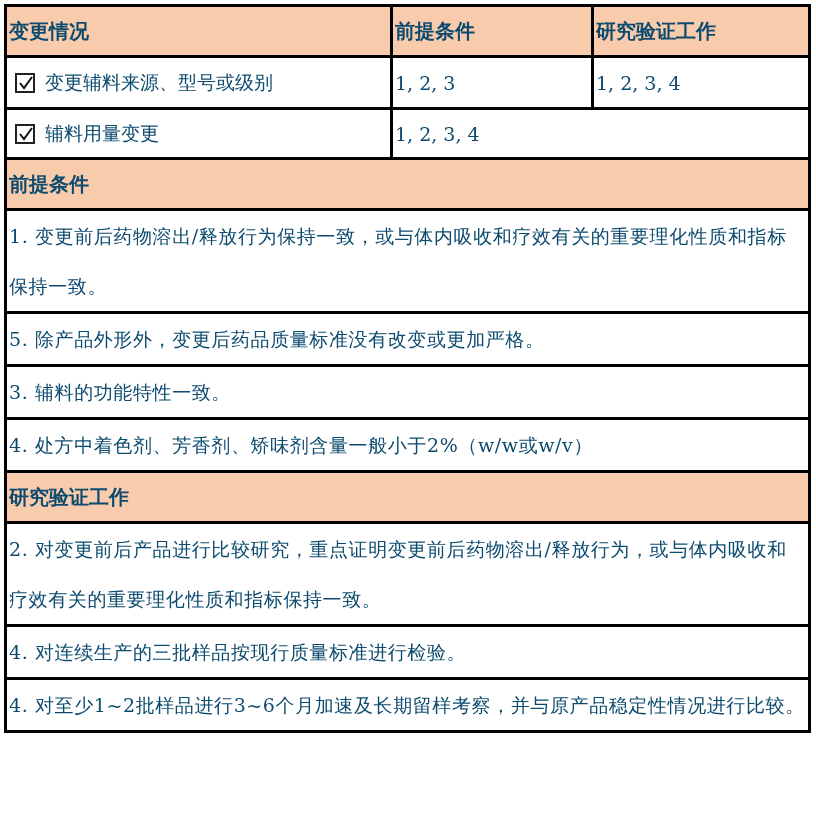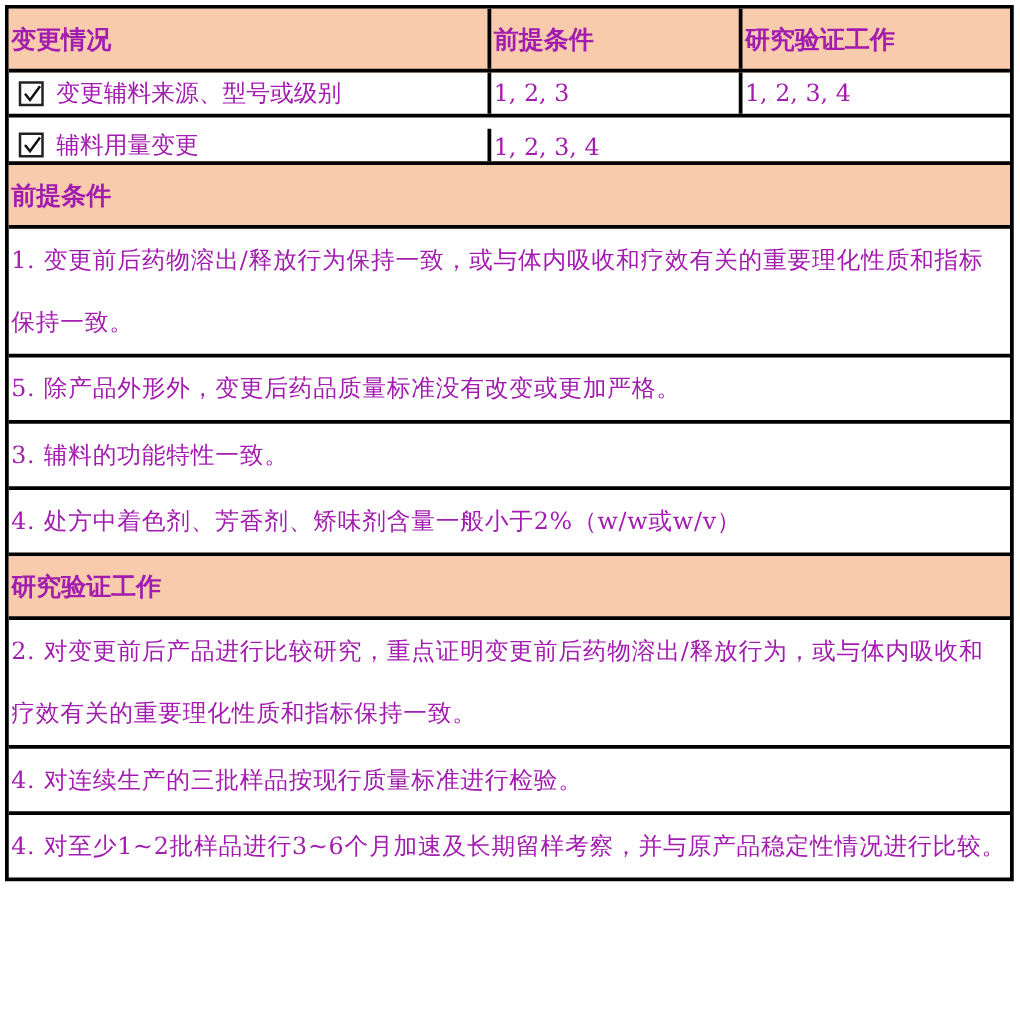--- a/index.html
+++ b/index.html
@@ -1,21 +1,21 @@
 <!DOCTYPE html>
 <html><head>
 <meta charset="utf-8">
 <style>
   html, body { margin: 0; padding: 0; background: #ffffff; }
   body { width: 816px; height: 819px; position: relative; overflow: hidden; }
   .tbl {
     position: absolute; left: 4px; top: 4px; width: 807px;
     border: 3px solid #000; box-sizing: border-box;
     font-family: "DejaVu Serif", "Liberation Serif", serif;
-    color: #a21caf;
+    color: #0c4a6e;
   }
   .row { display: flex; border-bottom: 3px solid #000; box-sizing: border-box; }
   .row:last-child { border-bottom: none; }
   .cell { box-sizing: border-box; display: flex; align-items: center; padding-left: 2px; font-size: 19px; white-space: nowrap; overflow: hidden; }
   .c1 { width: 386px; border-right: 3px solid #000; }
   .c2 { width: 201px; border-right: 3px solid #000; }
   .c3 { flex: 1; }
   .hdr { background: #F7CBAC; font-weight: bold; }
   .hdr .cell { font-size: 20px; }
   .h48 { height: 51px; }
@@ -31,34 +31,34 @@
 <body>
 
 <div class="tbl">
 
   <div class="row hdr h48">
     <div class="cell c1">变更情况</div>
     <div class="cell c2">前提条件</div>
     <div class="cell c3">研究验证工作</div>
   </div>
 
-  <div class="row h48" style="height:36px;">
+  <div class="row h48" style="height:52px;">
     <div class="cell c1">
       <span class="chk">
         <svg width="16" height="16" viewBox="0 0 16 16">
             <path d="M2 8 L6 13 L14 2" fill="none" stroke="#111" stroke-width="2"></path>
           </svg>
       </span>
       <span>变更辅料来源、型号或级别</span>
     </div>
     <div class="cell c2">1, 2, 3</div>
     <div class="cell c3">1, 2, 3, 4</div>
   </div>
 
-  <div class="row h48" style="height:38px;align-items:flex-end;">
+  <div class="row h48" style="height:50px;">
     <div class="cell c1">
       <span class="chk">
         <svg width="16" height="16" viewBox="0 0 16 16">
             <path d="M2 8 L6 13 L14 2" fill="none" stroke="#111" stroke-width="2"></path>
           </svg>
       </span>
       <span>辅料用量变更</span>
     </div>
     <div class="cell c3">1, 2, 3, 4</div>
   </div>

